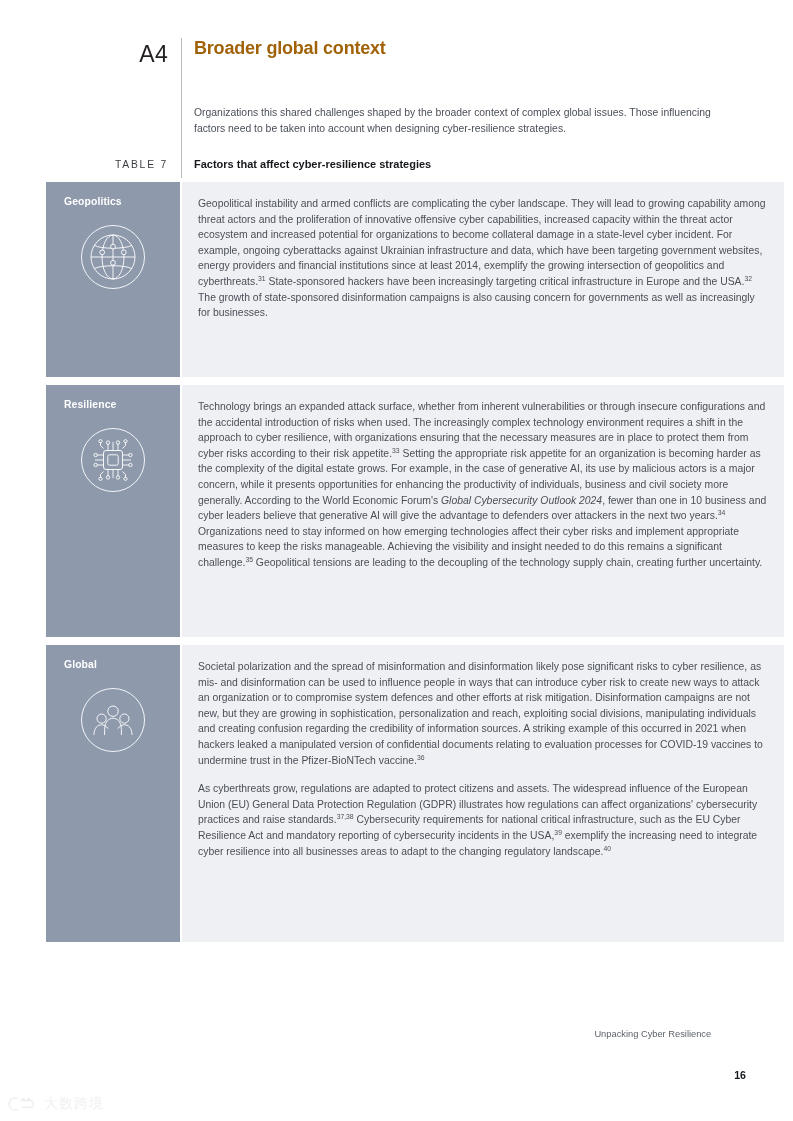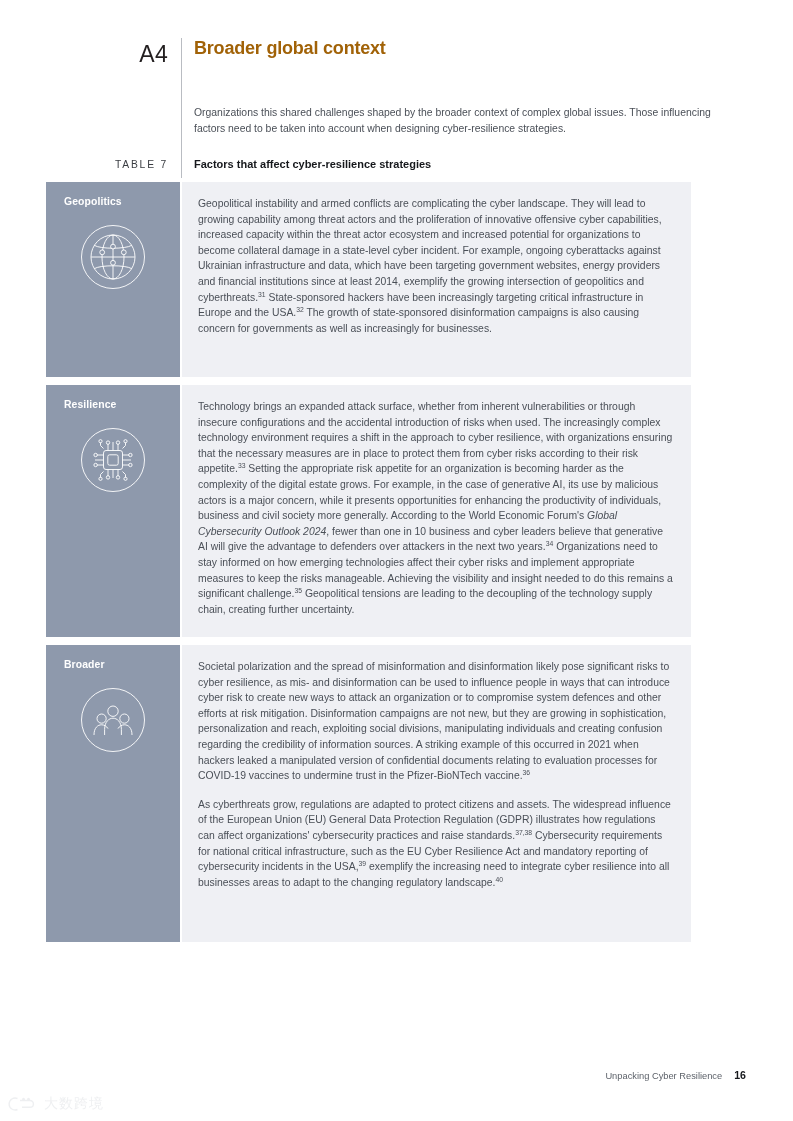--- a/index.html
+++ b/index.html
@@ -83,21 +83,21 @@
     font-size: 11px;
     font-weight: bold;
     color: #16181c;
   }
 
   
   .table {
     position: absolute;
     left: 46px;
     top: 182px;
-    width: 645px;
+    width: 738px;
   }
   .row {
     position: relative;
     display: flex;
     align-items: stretch;
     margin-bottom: 8px;
   }
   .row:last-child { margin-bottom: 0; }
 
   .row-side {
@@ -156,22 +156,22 @@
   .row-society    .row-body { min-height: 297px; box-sizing: border-box; }
 
   
   .footer {
     position: absolute;
     right: 47px;
     bottom: 40px;
     font-size: 9.3px;
     color: #5d626a;
     display: flex;
-    align-items: flex-end;
-    gap: 12px;
+    align-items: flex-start;
+    gap: 23px;
   }
   .footer-page {
     font-size: 10.6px;
     font-weight: bold;
     color: #16181c;
     margin-top: 40px;
   }
 
   
   .watermark {
@@ -284,21 +284,21 @@
       </div>
       <div class="row-body">
         <div>
             <p>Technology brings an expanded attack surface, whether from inherent vulnerabilities or through insecure configurations and the accidental introduction of risks when used. The increasingly complex technology environment requires a shift in the approach to cyber resilience, with organizations ensuring that the necessary measures are in place to protect them from cyber risks according to their risk appetite.<sup>33</sup> Setting the appropriate risk appetite for an organization is becoming harder as the complexity of the digital estate grows. For example, in the case of generative AI, its use by malicious actors is a major concern, while it presents opportunities for enhancing the productivity of individuals, business and civil society more generally. According to the World Economic Forum's <i>Global Cybersecurity Outlook 2024</i>, fewer than one in 10 business and cyber leaders believe that generative AI will give the advantage to defenders over attackers in the next two years.<sup>34</sup> Organizations need to stay informed on how emerging technologies affect their cyber risks and implement appropriate measures to keep the risks manageable. Achieving the visibility and insight needed to do this remains a significant challenge.<sup>35</sup> Geopolitical tensions are leading to the decoupling of the technology supply chain, creating further uncertainty.</p>
           </div>
       </div>
     </div>
 
     <div class="row row-society">
       <div class="row-side">
-        <div class="row-side-label">Broader</div>
+        <div class="row-side-label">Global</div>
         <div class="row-side-icon">
           <svg viewBox="0 0 66 66" fill="none" stroke="#ffffff" stroke-width="0.9">
             <circle cx="33" cy="33" r="31.5"></circle>
 
             <circle cx="33" cy="24.2" r="5.2"></circle>
             <path d="M24.6 42.5 C24.6 34.4, 29.2 31.2, 33 31.2 C36.8 31.2, 41.4 34.4, 41.4 42.5"></path>
 
             <circle cx="21.6" cy="31.6" r="4.6"></circle>
             <path d="M14 48 C14 40.6, 17.9 37.8, 21.6 37.8 C24.2 37.8, 26.6 39.2, 28 41.6"></path>
 

